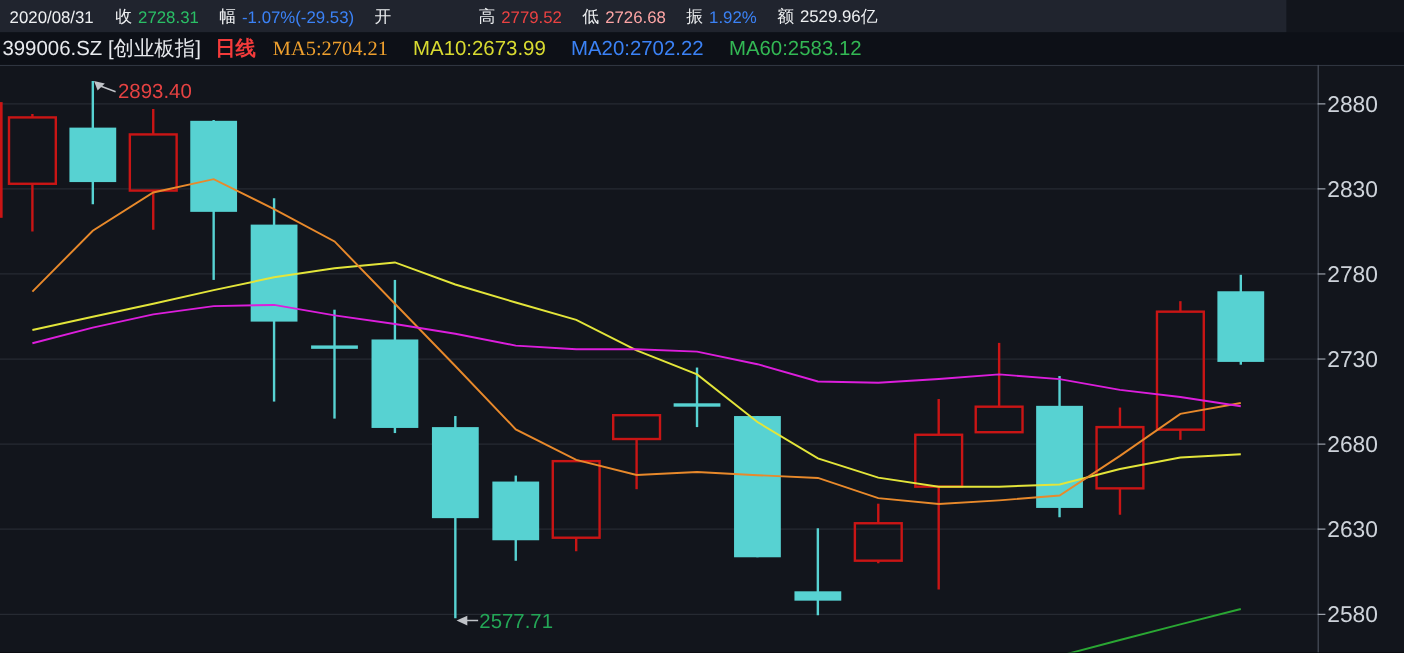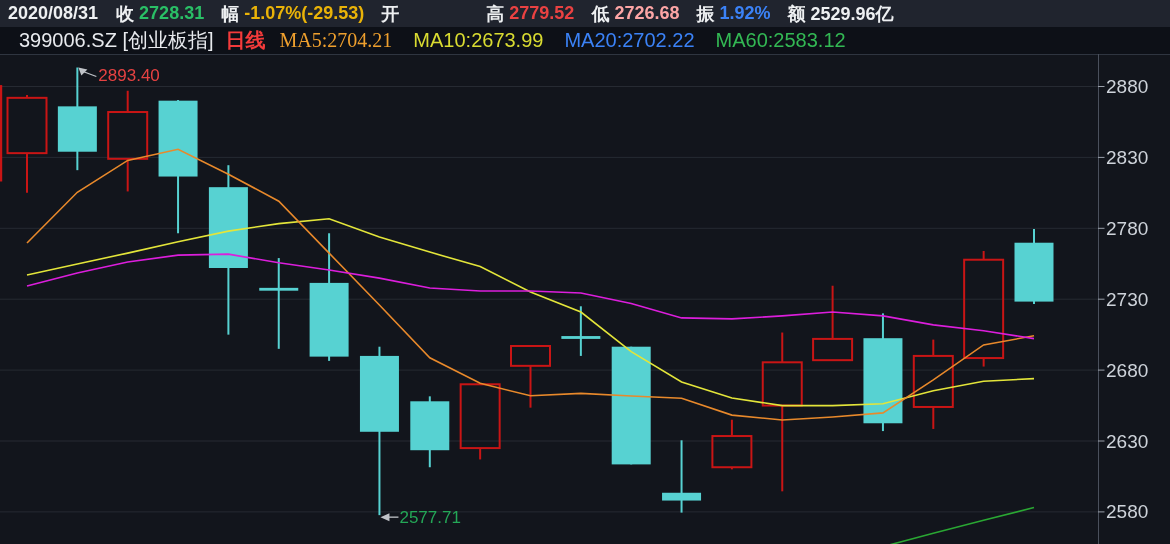--- a/index.html
+++ b/index.html
@@ -1,27 +1,27 @@
 <!DOCTYPE html>
 <html><head>
 <meta charset="utf-8">
 <style>
   html,body{margin:0;padding:0;background:#000;}
   #app{position:relative;width:1170px;height:544px;overflow:hidden;
        background:#12151c;font-family:"Liberation Sans","DejaVu Sans",sans-serif;
        -webkit-font-smoothing:antialiased;}
-  .row1{position:absolute;top:0;left:0;width:1170px;height:27px;background:#20242e;
+  .row1{position:absolute;top:0;left:0;width:1072px;height:27px;background:#20242e;
         display:flex;align-items:center;padding-left:8px;box-sizing:border-box;
-        font-size:18px;color:#eef0f2;white-space:nowrap;font-weight:bold;}
+        font-size:14px;color:#eef0f2;white-space:nowrap;}
   .row1 .date{margin-right:18px;}
   .field{margin-right:17px;display:inline-flex;align-items:center;}
   .field .lbl{margin-right:5px;}
   .row2{position:absolute;top:27px;left:0;width:1170px;height:27px;background:#0d1017;
-        display:flex;align-items:center;padding-left:19px;box-sizing:border-box;
-        font-size:20px;color:#e8eaee;white-space:nowrap;}
+        display:flex;align-items:center;padding-left:2px;box-sizing:border-box;
+        font-size:17px;color:#e8eaee;white-space:nowrap;}
   .sym{margin-right:12px;}
   .period{margin-right:14px;font-weight:bold;}
   .ma{margin-right:21px;}
   .range-group{position:absolute;right:74px;top:0;height:27px;display:flex;align-items:center;}
   .range-text{color:#e6eaf0;text-decoration:underline;cursor:pointer;}
   .tri{width:0;height:0;border-left:8px solid transparent;border-right:8px solid transparent;
        border-top:11px solid #8f959e;margin-left:3px;cursor:pointer;}
   .lock{margin-left:6px;cursor:pointer;display:inline-flex;}
   #chart-svg{position:absolute;top:54px;left:0;cursor:crosshair;}
   text{font-family:"Liberation Sans","DejaVu Sans",sans-serif;}
@@ -32,21 +32,21 @@
 <div id="app">
 
   <div class="row1">
     <span class="date">2020/08/31</span>
     <span class="field">
       <span class="lbl">收</span>
       <span class="val" style="color: rgb(42, 191, 102);">2728.31</span>
     </span>
     <span class="field">
       <span class="lbl">幅</span>
-      <span class="val" style="color: #eab308; text-align: center;">-1.07%(-29.53)</span>
+      <span class="val" style="color: #3b82f6; text-align: center;">-1.07%(-29.53)</span>
     </span>
     <span class="field">
       <span class="lbl">开</span>
       <span class="val" style="color: rgb(234, 66, 66); margin-top: 44px;">2769.83</span>
     </span>
     <span class="field">
       <span class="lbl">高</span>
       <span class="val" style="color: rgb(234, 66, 66);">2779.52</span>
     </span>
     <span class="field">

